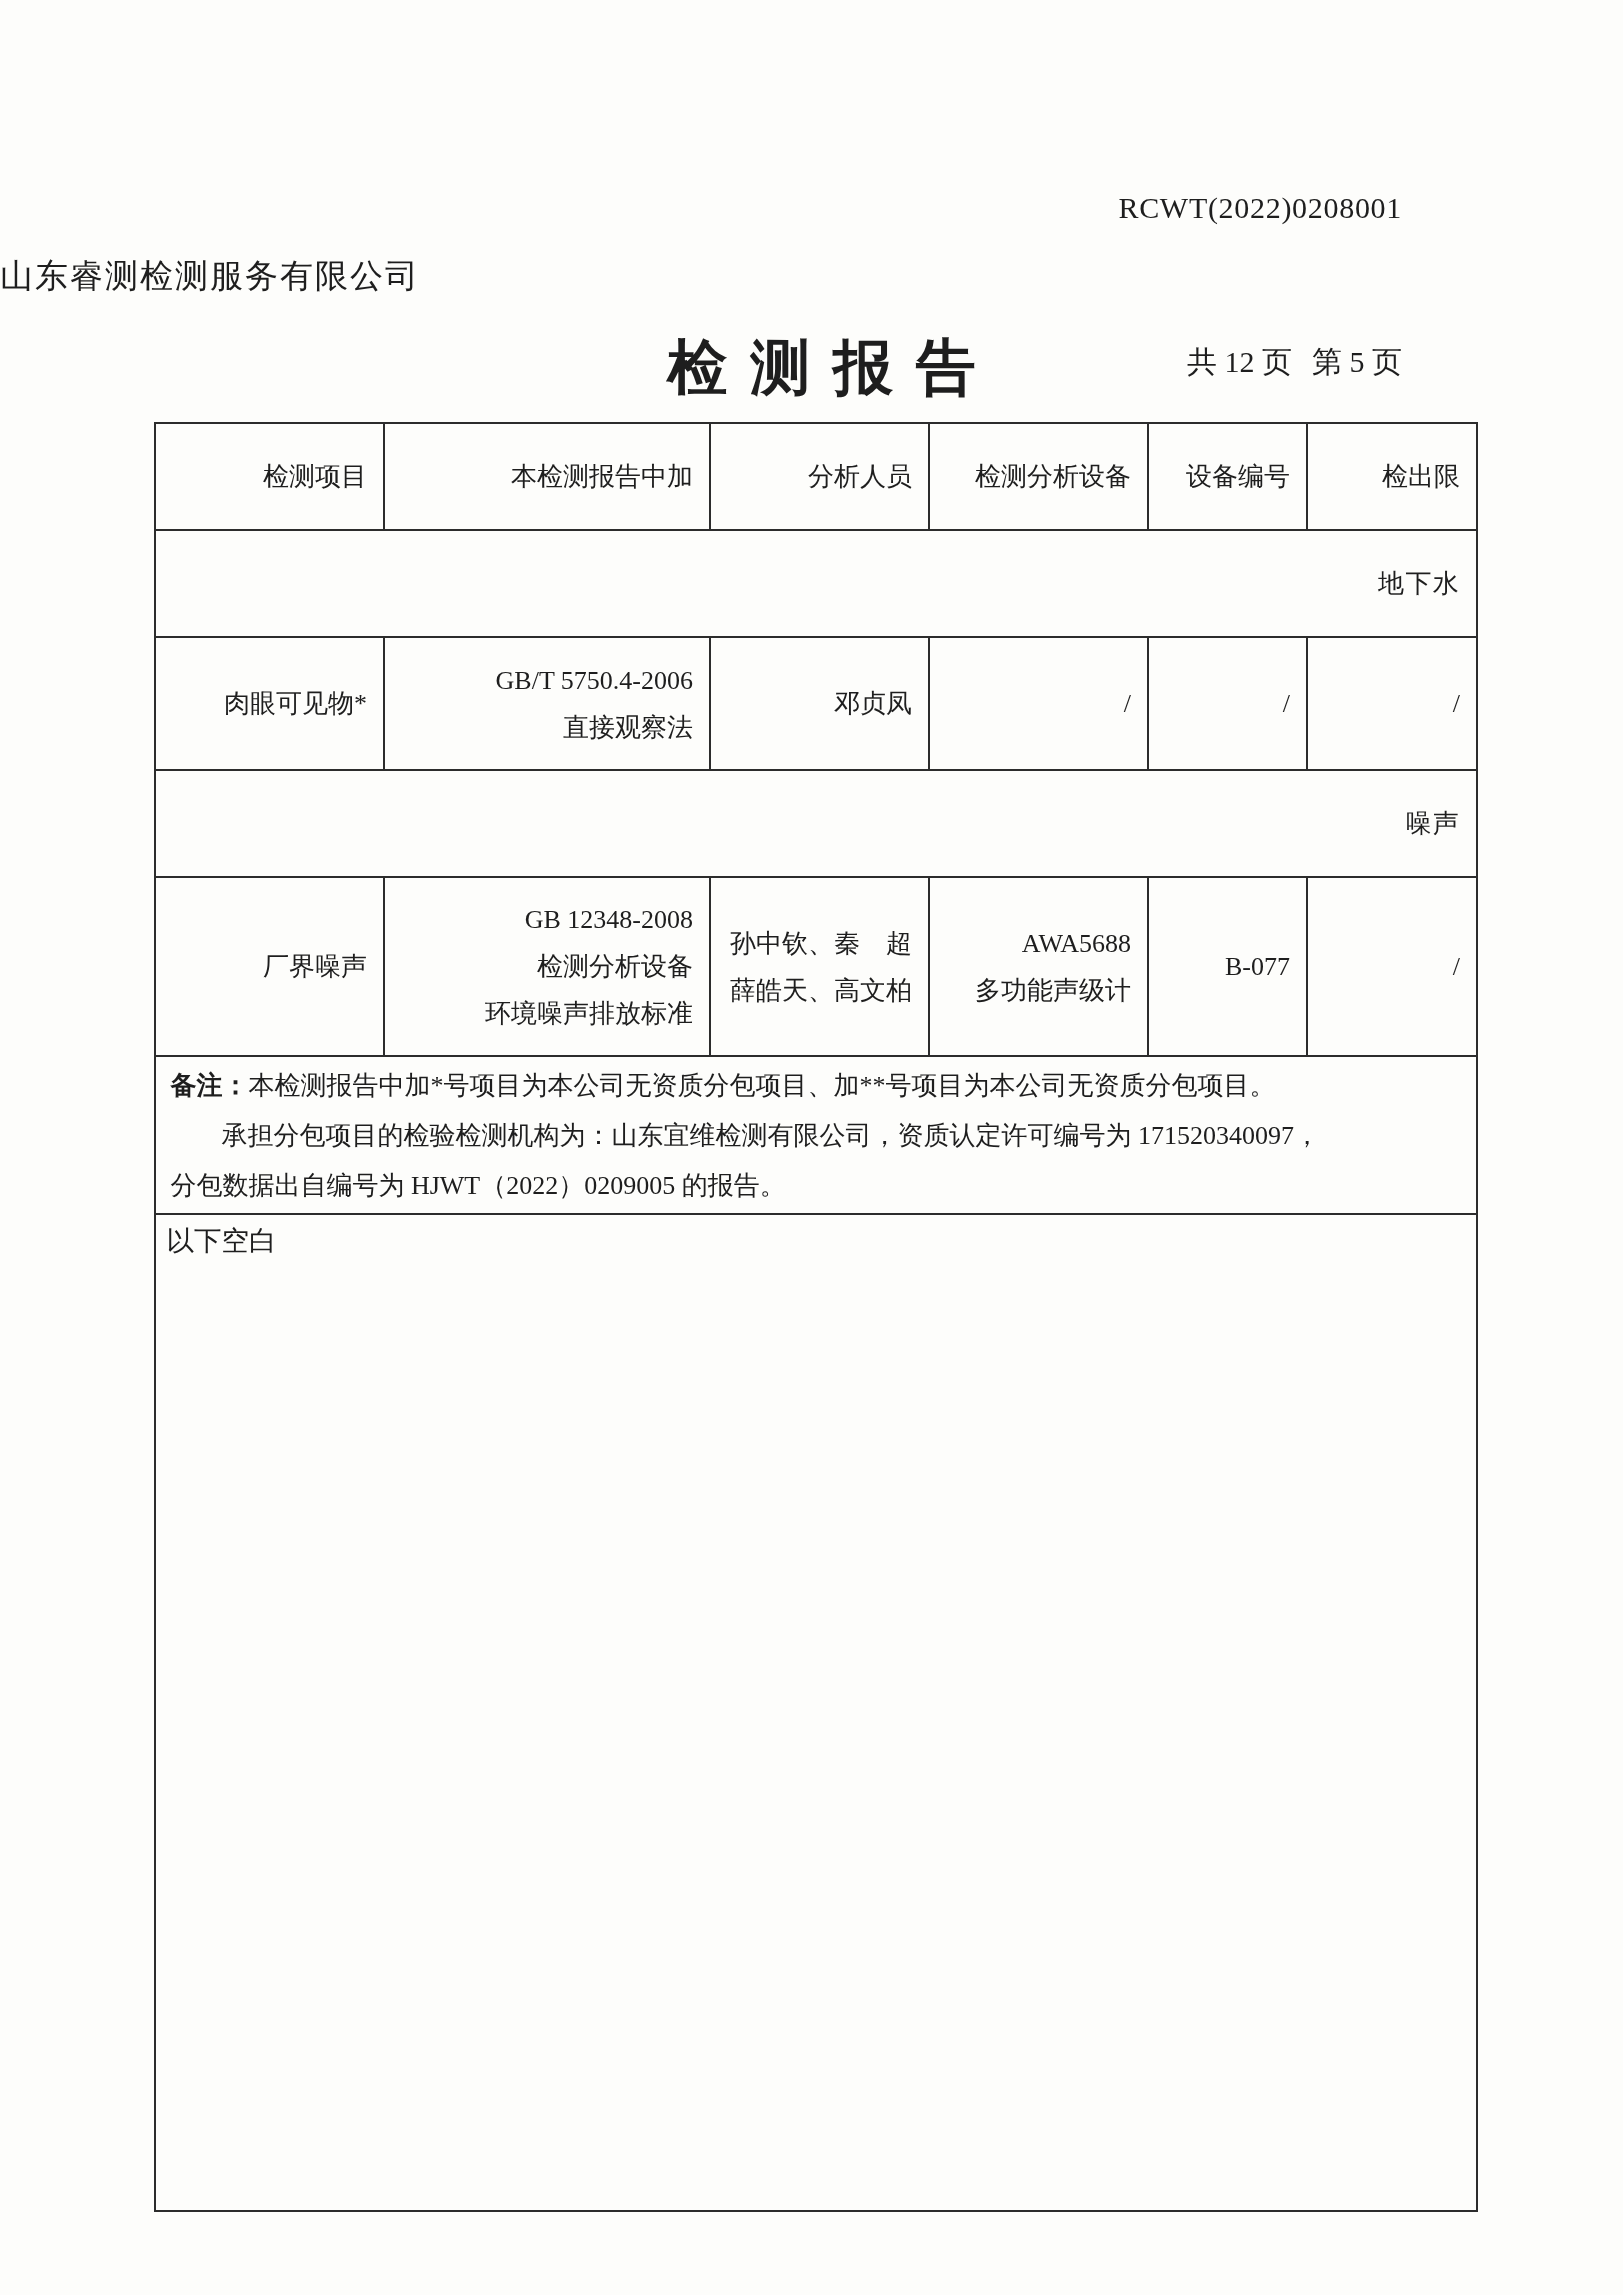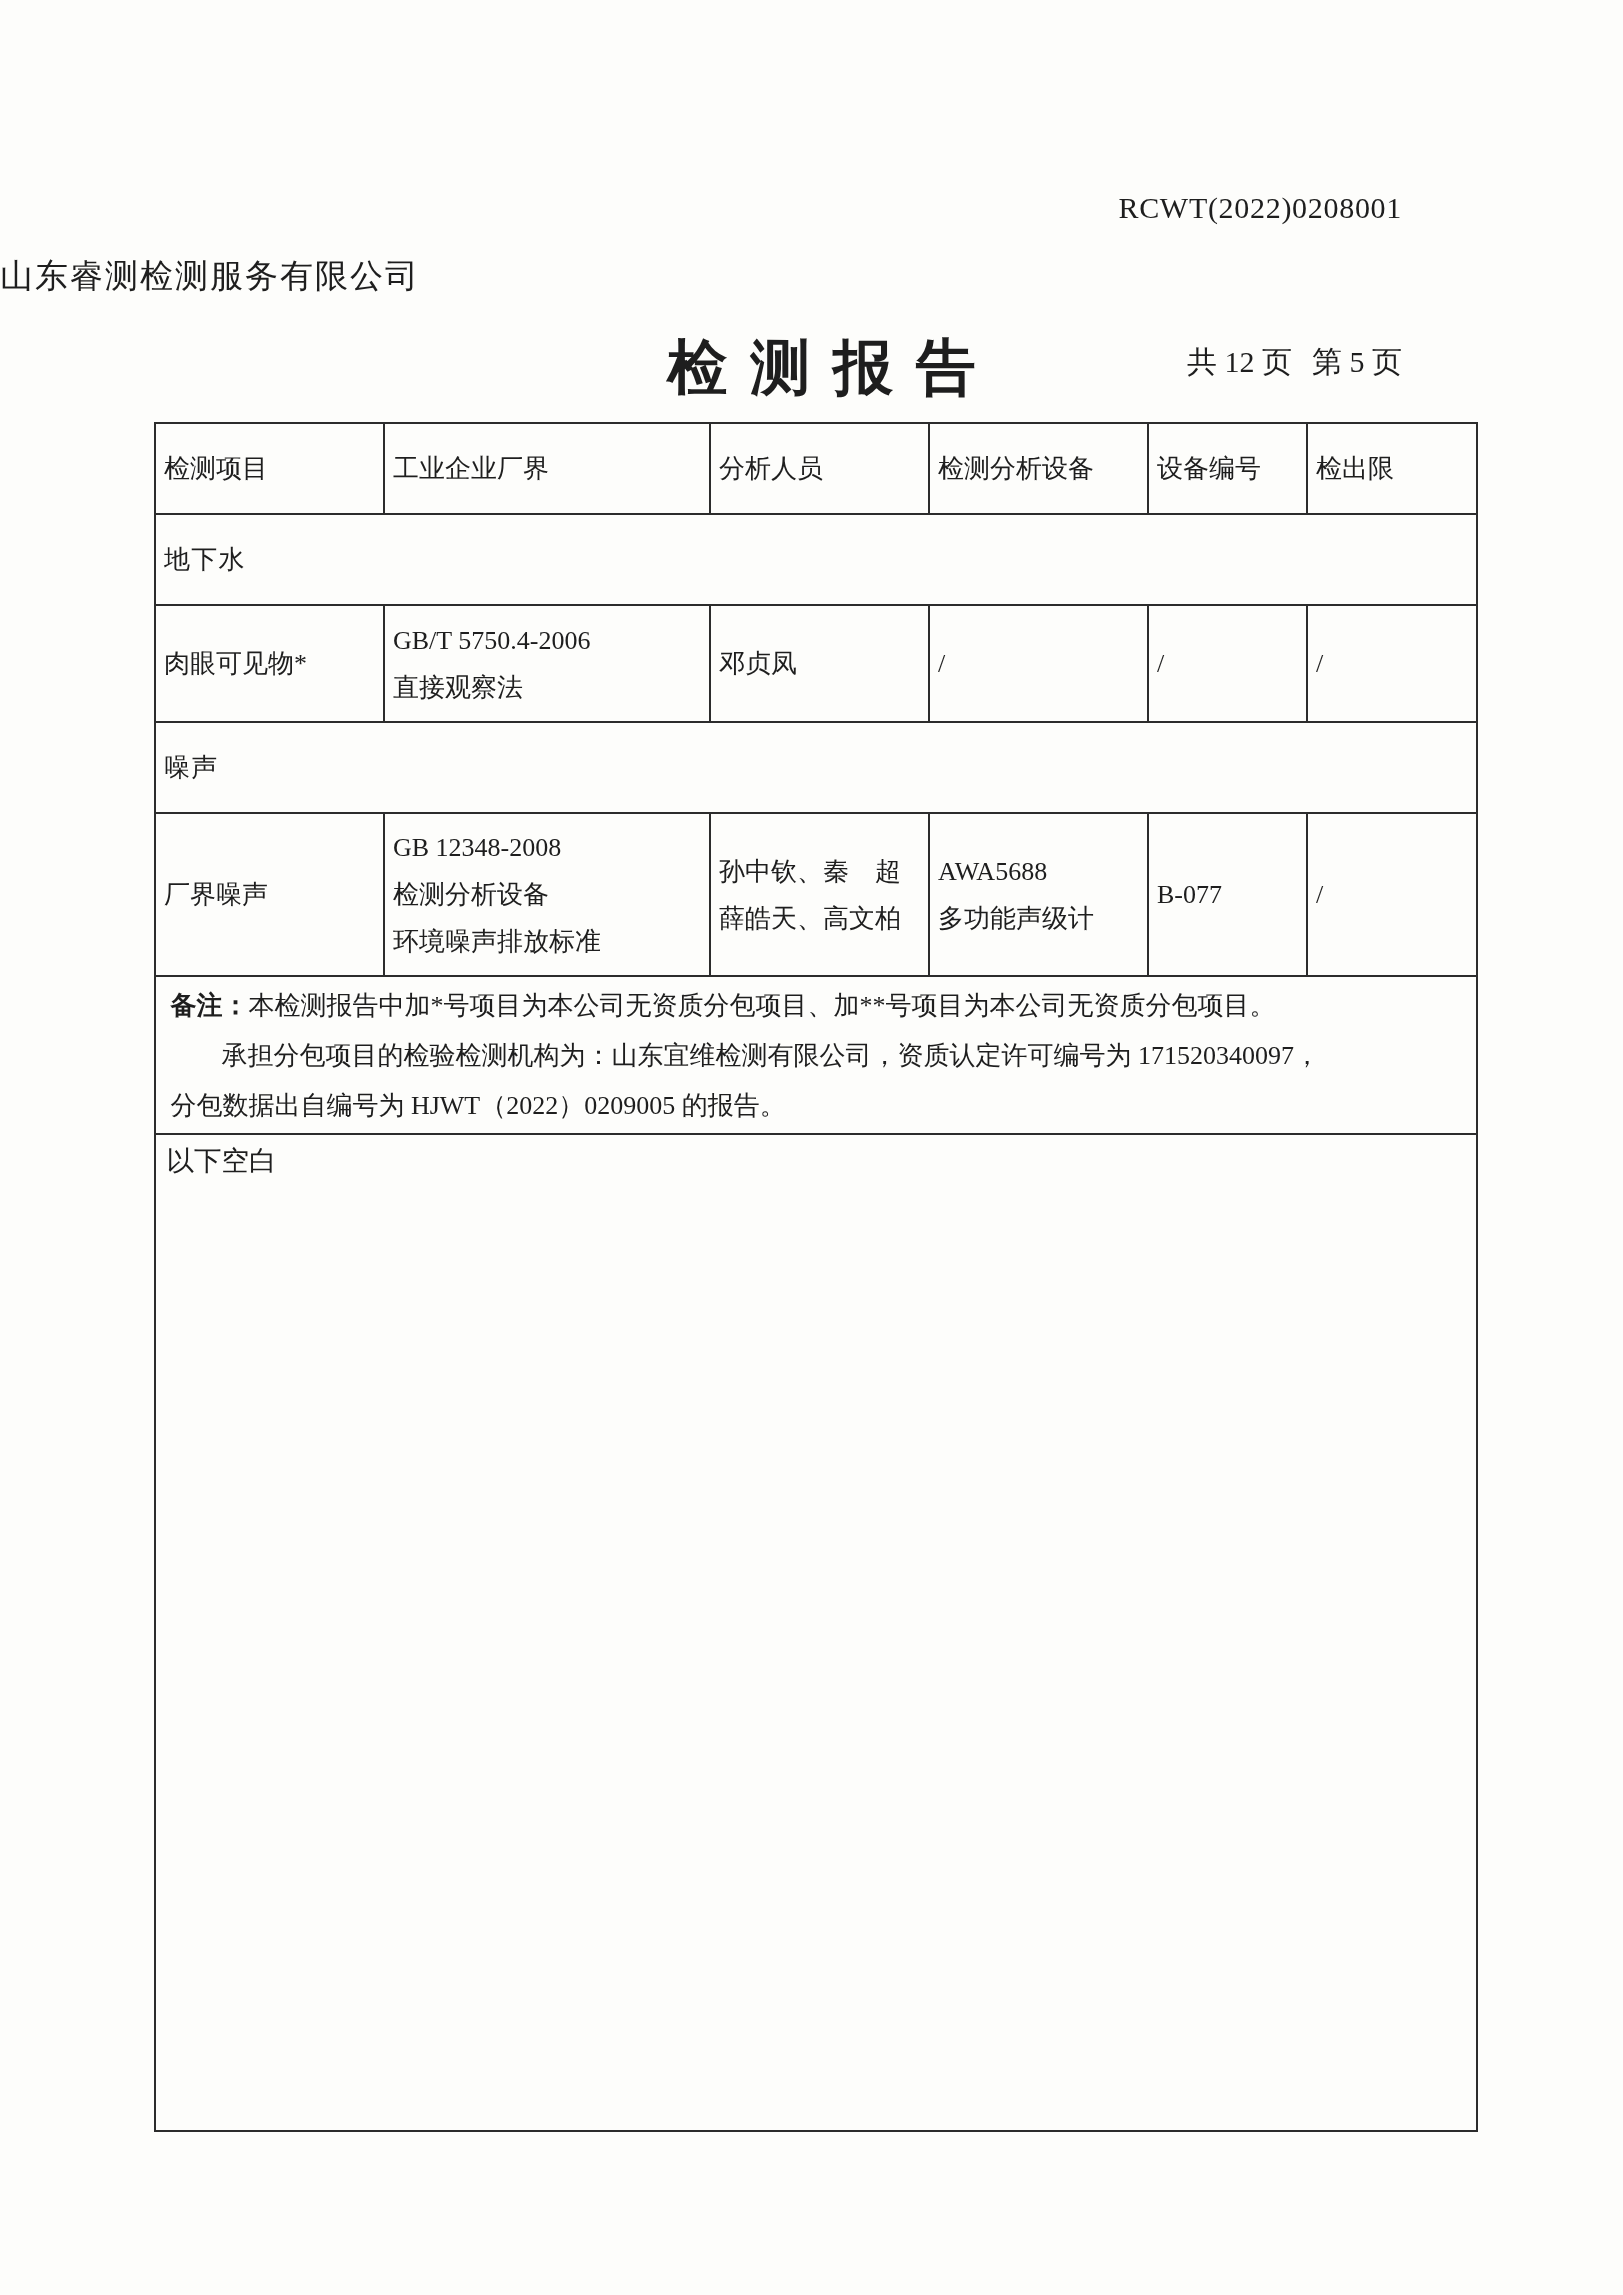--- a/index.html
+++ b/index.html
@@ -62,25 +62,25 @@
     position: absolute;
     top: 422px;
     left: 154px;
     width: 1322px;
     border-collapse: collapse;
     table-layout: fixed;
   }
   .report-table th,
   .report-table td {
     border: 2px solid #2c2c2c;
-    text-align: left;
+    text-align: right;
     vertical-align: middle;
     font-size: 26px;
     font-weight: normal;
-    padding: 8px;
+    padding: 16px;
     overflow: hidden;
   }
   tr.head-row th  { height: 73px; }
   tr.section-row td { height: 73px; letter-spacing: 1.3px; }
   tr.visible-row td { height: 99px; }
   tr.noise-row td   { height: 145px; }
   .cell-line { line-height: 47px; }
 
   tr.remarks-row td {
     height: 152px;
@@ -122,21 +122,21 @@
       <col style="width:326px">
       <col style="width:219px">
       <col style="width:219px">
       <col style="width:159px">
       <col style="width:170px">
     </colgroup>
 
     <tbody>
         <tr class="head-row">
       <th>检测项目</th>
-      <th>工业企业厂界</th>
+      <th>本检测报告中加</th>
       <th>分析人员</th>
       <th>检测分析设备</th>
       <th>设备编号</th>
       <th>检出限</th>
     </tr>
 
     <tr class="section-row">
       <td colspan="6">地下水</td>
     </tr>
 

